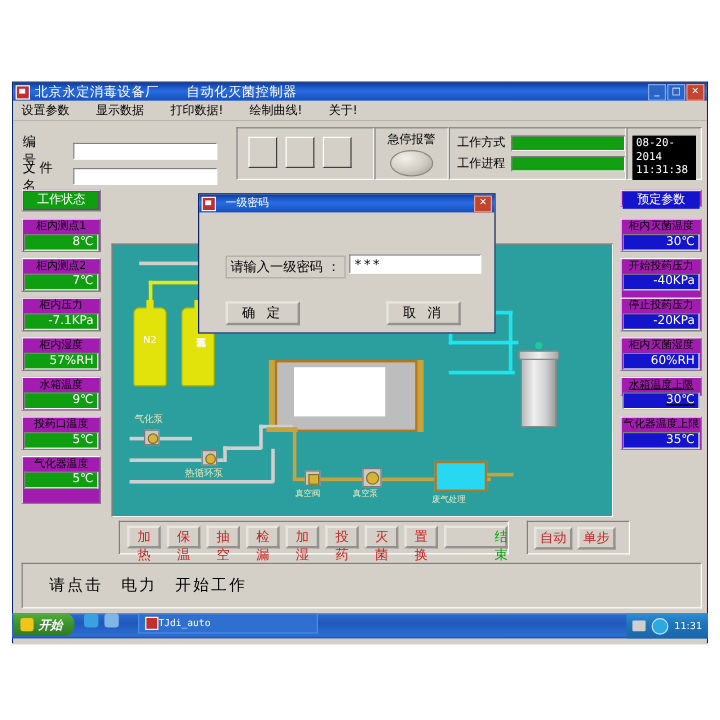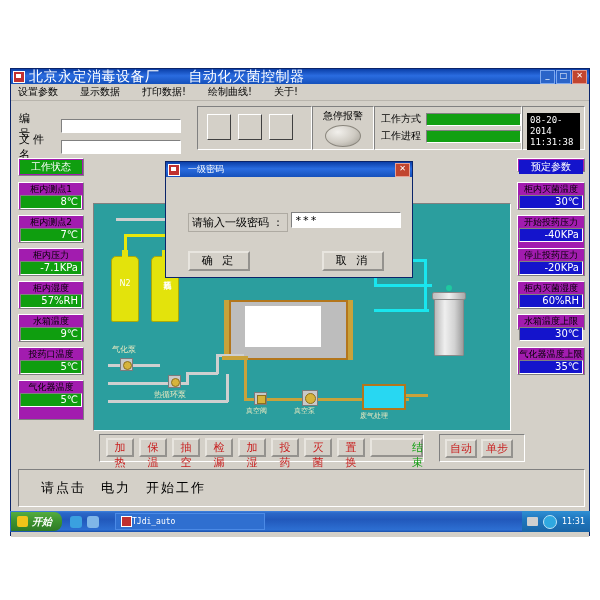--- a/index.html
+++ b/index.html
@@ -15,21 +15,21 @@
     position:absolute;left:10px;top:68px;width:580px;height:468px;
     background:#d4d0c8;border:1px solid #0a246a;box-sizing:border-box;
   }
   .titlebar{
     height:15px;background:linear-gradient(to bottom,#0b3fa8 0%,#2a6ce0 45%,#1550bb 100%);
     display:flex;align-items:center;padding:0 2px;color:#fff;font-size:9px;
   }
   .tb-icon{width:10px;height:10px;background:#c03030;border:1px solid #fff;margin-right:4px;
            position:relative;flex:0 0 auto;}
   .tb-icon:after{content:"";position:absolute;left:2px;top:2px;width:5px;height:4px;background:#fff;}
-  .tb-title{font-size:14px;white-space:nowrap;letter-spacing:.5px;}
+  .tb-title{font-size:11px;white-space:nowrap;letter-spacing:.5px;}
   .tb-spacer{flex:1 1 auto;}
   .tb-btns{display:flex;gap:1px;}
   .tb-btn{width:13px;height:12px;background:#2b64c8;border:1px solid #7fa8ee;
           color:#fff;font-size:8px;line-height:10px;text-align:center;}
   .tb-btn.close{background:#c1452f;border-color:#e29a8d;}
 
   .menubar{
     height:16px;background:#d4d0c8;display:flex;align-items:center;
     padding-left:4px;gap:16px;border-bottom:1px solid #b9b5ad;
   }
@@ -141,21 +141,21 @@
              border:1px solid #808080;border-right-color:#fff;border-bottom-color:#fff;
              box-sizing:border-box;font-size:11px;color:#000;padding:1px 3px;
              font-family:"DejaVu Sans Mono","Liberation Mono",monospace;letter-spacing:1px;}
   .dlg-btn{position:absolute;top:74px;width:62px;height:20px;background:#d4d0c8;
            border:2px outset #e8e5df;box-sizing:border-box;font-size:11px;line-height:16px;
            text-align:center;letter-spacing:3px;color:#000;}
 
   
   .taskbar{position:absolute;left:10px;top:511px;width:580px;height:21px;
     background:linear-gradient(to bottom,#3f84e0 0%,#2b68c8 9%,#2158bb 40%,#2d6fd2 90%,#1a4ea8 100%);
-    display:flex;align-items:center;}
+    display:flex;align-items:flex-start;}
   .startbtn{height:19px;margin-left:1px;padding:0 10px 0 6px;
     background:linear-gradient(to bottom,#55ad3f 0%,#3d9430 45%,#2f7a26 100%);
     border-radius:0 8px 8px 0;display:flex;align-items:center;gap:4px;
     color:#fff;font-size:10px;font-style:italic;font-weight:bold;}
   .startflag{width:11px;height:11px;background:#f0c419;border-radius:2px;}
   .qlaunch{display:flex;align-items:center;gap:5px;margin-left:8px;padding-right:6px;}
   .qicon{width:12px;height:12px;border-radius:3px;}
   .taskitem{margin-left:10px;height:17px;min-width:150px;background:#2f6fd0;
     border:1px solid #4b8ae6;box-sizing:border-box;display:flex;align-items:center;gap:0;
     padding:0 5px;color:#fff;font-size:8px;
@@ -299,21 +299,21 @@
         <div class="pval blue">-40KPa</div>
       </div>
       <div class="panel" style="left:506px;top:147px;height:28px;width:68px;">
         <div class="ptitle">停止投药压力</div>
         <div class="pval blue">-20KPa</div>
       </div>
       <div class="panel" style="left:506px;top:180px;height:28px;width:68px;">
         <div class="ptitle">柜内灭菌湿度</div>
         <div class="pval blue">60%RH</div>
       </div>
-      <div class="panel" style="left:506px;top:213px;height:16px;width:68px;">
+      <div class="panel" style="left:506px;top:213px;height:16px;width:68px;text-decoration:underline;">
         <div class="ptitle">水箱温度上限</div>
         <div class="pval blue">30℃</div>
       </div>
       <div class="panel" style="left:506px;top:246px;height:28px;width:68px;">
         <div class="ptitle">气化器温度上限</div>
         <div class="pval blue">35℃</div>
       </div>
 
       <div class="diagram" style="left:82px;top:102px;width:418px;height:228px;">
 

